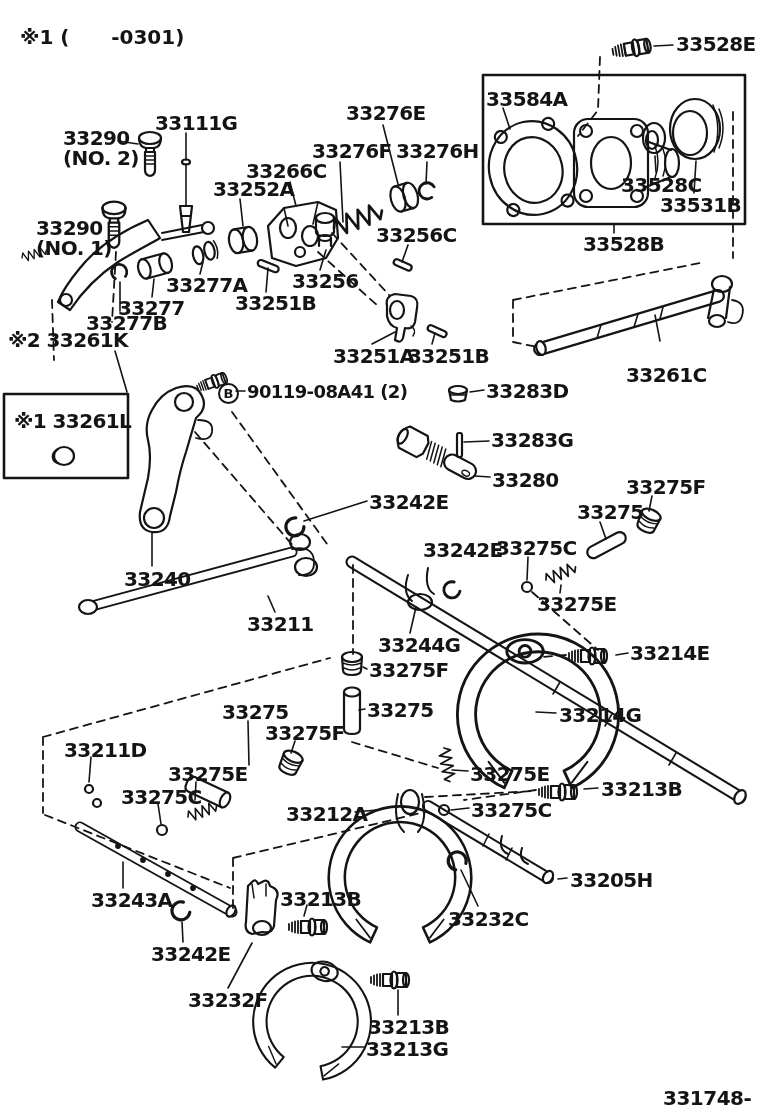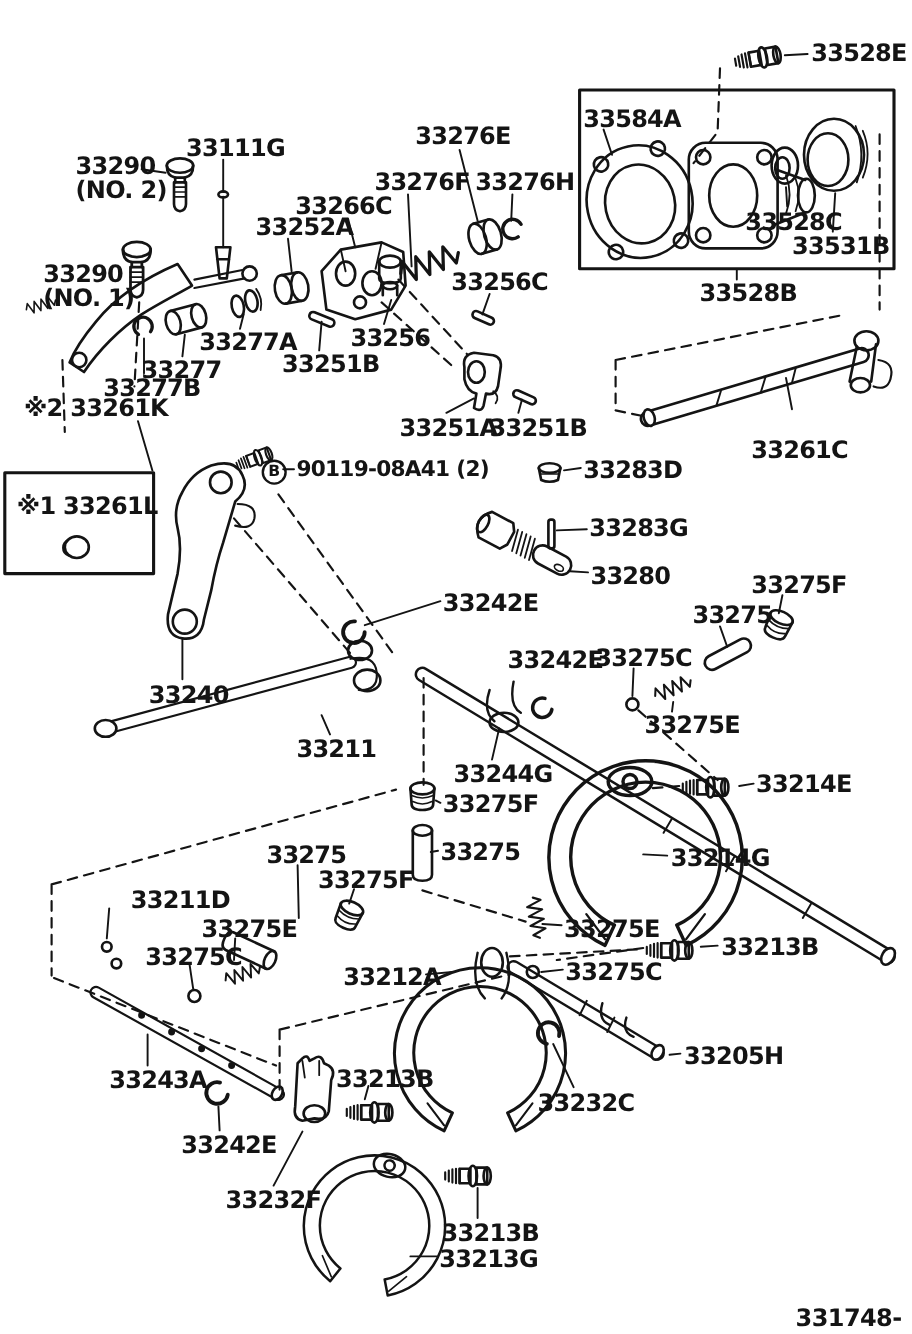--- a/index.html
+++ b/index.html
@@ -316,38 +316,39 @@
 
       <g transform="translate(312,1022) rotate(14) scale(0.95)">
         <use href="#s-fork"></use>
         <ellipse cx="0" cy="-55" rx="14" ry="10"></ellipse>
         <circle cx="0" cy="-55" r="4.5"></circle>
       </g>
       <use href="#s-bolt" transform="translate(370,980)"></use>
     </g>
   </svg>
 
+  <div class="note" id="note1" style="left:20px;top:25px">※1 (      -0301)</div>
   <div class="figcode" style="left:663px;top:1086px">331748-A</div>
 
   <div id="labels">
       <div class="part-label" style="left: 155px; top: 113px;">33111G</div>
       <div class="part-label" style="left: 63px; top: 128px;">33290<div>(NO. 2)</div></div>
       <div class="part-label" style="left: 346px; top: 103px;">33276E</div>
       <div class="part-label" style="left: 312px; top: 141px;">33276F</div>
       <div class="part-label" style="left: 396px; top: 141px;">33276H</div>
       <div class="part-label" style="left: 246px; top: 161px;">33266C</div>
       <div class="part-label" style="left: 213px; top: 179px;">33252A</div>
       <div class="part-label" style="left: 36px; top: 218px;">33290<div>(NO. 1)</div></div>
       <div class="part-label" style="left: 376px; top: 225px;">33256C</div>
       <div class="part-label" style="left: 166px; top: 275px;">33277A</div>
       <div class="part-label" style="left: 292px; top: 271px;">33256</div>
       <div class="part-label" style="left: 235px; top: 293px;">33251B</div>
       <div class="part-label" style="left: 118px; top: 298px;">33277</div>
       <div class="part-label" style="left: 86px; top: 313px;">33277B</div>
-      <div class="part-label" style="left: 20px; top: 330px; text-align: right;">※2 33261K</div>
+      <div class="part-label" style="left: 8px; top: 330px; text-align: right;">※2 33261K</div>
       <div class="part-label" style="left: 333px; top: 346px;">33251A</div>
       <div class="part-label" style="left: 408px; top: 346px;">33251B</div>
       <div class="part-label" style="left: 626px; top: 343px; margin-top: 22px;">33261C</div>
       <div class="part-label" style="left: 247px; top: 382px; font-size: 18px;">90119-08A41 (2)</div>
       <div class="part-label circled" style="left: 218px; top: 383px;">B</div>
       <div class="part-label" style="left: 486px; top: 381px;">33283D</div>
       <div class="part-label" style="left: 14px; top: 411px;">※1 33261L</div>
       <div class="part-label" style="left: 491px; top: 430px;">33283G</div>
       <div class="part-label" style="left: 492px; top: 470px;">33280</div>
       <div class="part-label" style="left: 369px; top: 492px;">33242E</div>
@@ -356,21 +357,21 @@
       <div class="part-label" style="left: 423px; top: 540px;">33242E</div>
       <div class="part-label" style="left: 496px; top: 538px;">33275C</div>
       <div class="part-label" style="left: 124px; top: 569px;">33240</div>
       <div class="part-label" style="left: 537px; top: 594px;">33275E</div>
       <div class="part-label" style="left: 247px; top: 614px;">33211</div>
       <div class="part-label" style="left: 378px; top: 635px;">33244G</div>
       <div class="part-label" style="left: 630px; top: 643px;">33214E</div>
       <div class="part-label" style="left: 369px; top: 660px;">33275F</div>
       <div class="part-label" style="left: 367px; top: 700px;">33275</div>
       <div class="part-label" style="left: 559px; top: 705px;">33214G</div>
-      <div class="part-label" style="left: 64px; top: 740px; margin-left: 45px;">33211D</div>
+      <div class="part-label" style="left: 64px; top: 740px;">33211D</div>
       <div class="part-label" style="left: 222px; top: 702px;">33275</div>
       <div class="part-label" style="left: 265px; top: 723px;">33275F</div>
       <div class="part-label" style="left: 168px; top: 764px;">33275E</div>
       <div class="part-label" style="left: 121px; top: 787px;">33275C</div>
       <div class="part-label" style="left: 286px; top: 804px;">33212A</div>
       <div class="part-label" style="left: 470px; top: 764px;">33275E</div>
       <div class="part-label" style="left: 601px; top: 779px;">33213B</div>
       <div class="part-label" style="left: 471px; top: 800px;">33275C</div>
       <div class="part-label" style="left: 570px; top: 870px;">33205H</div>
       <div class="part-label" style="left: 448px; top: 909px;">33232C</div>

